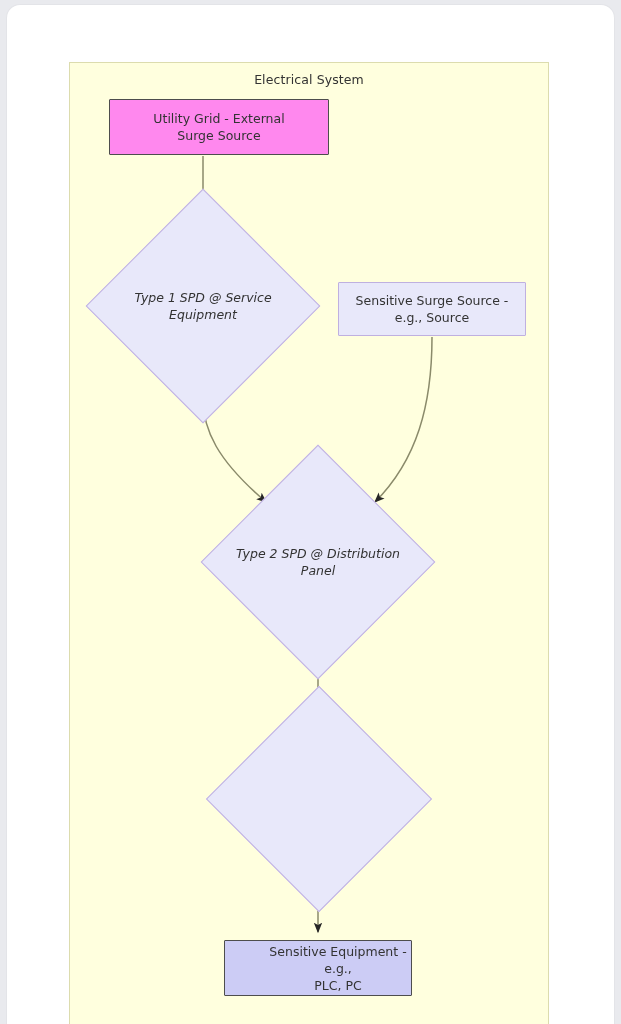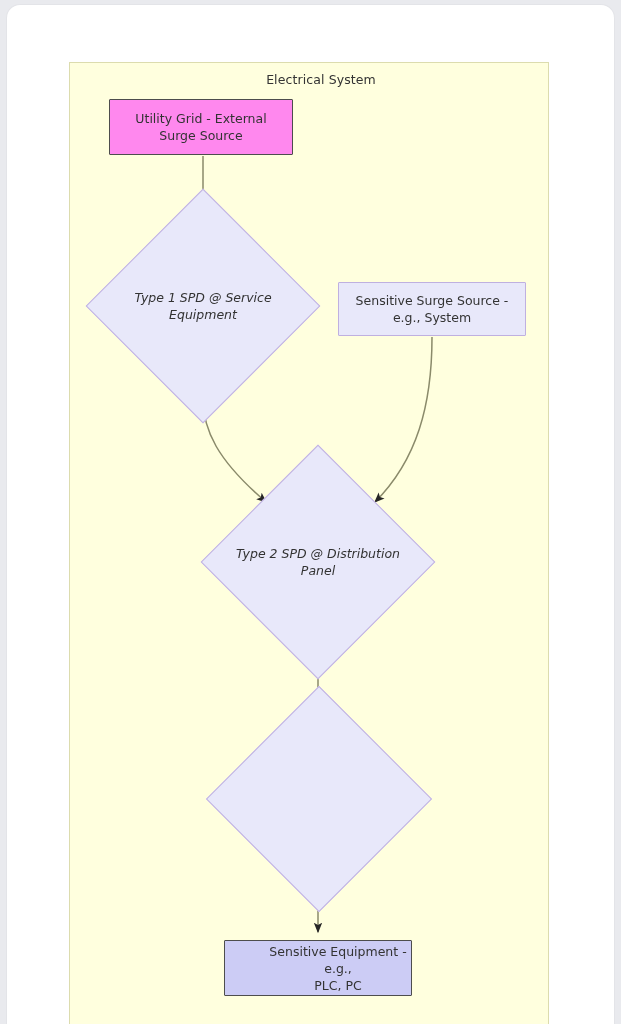--- a/index.html
+++ b/index.html
@@ -36,21 +36,21 @@
     top: 57px;
     width: 480px;
     height: 968px;
     background: #ffffde;
     border: 1px solid #dcdcae;
     border-bottom: none;
   }
   #cluster-title {
     position: absolute;
     top: 9px;
-    left: 12px;
+    left: 0;
     width: 100%;
     text-align: center;
     font-size: 12.5px;
     color: #333333;
     letter-spacing: 0.1px;
   }
 
   .node {
     position: absolute;
     display: flex;
@@ -63,21 +63,21 @@
     z-index: 3;
   }
 
   
   .rect-node {
     border-radius: 1px;
   }
   #node-utility-grid {
     left: 102px;
     top: 94px;
-    width: 184px;
+    width: 220px;
     height: 56px;
     background: #ff88ee;
     border: 1.6px solid #4d4d4d;
   }
   #node-internal-surge {
     left: 331px;
     top: 277px;
     width: 188px;
     height: 54px;
     background: #e8e8fa;
@@ -171,21 +171,21 @@
       <div class="diamond-shape"></div>
       <div class="diamond-label">
         <div>Type 1 SPD @ Service</div>
         <div>Equipment</div>
       </div>
     </div>
 
     <div class="node rect-node" id="node-internal-surge">
       <div>
         <div>Sensitive Surge Source -</div>
-        <div>e.g., System</div>
+        <div>e.g., Source</div>
       </div>
     </div>
 
     <div class="diamond-wrap" id="node-type2">
       <div class="diamond-shape"></div>
       <div class="diamond-label">
         <div>Type 2 SPD @ Distribution</div>
         <div>Panel</div>
       </div>
     </div>

